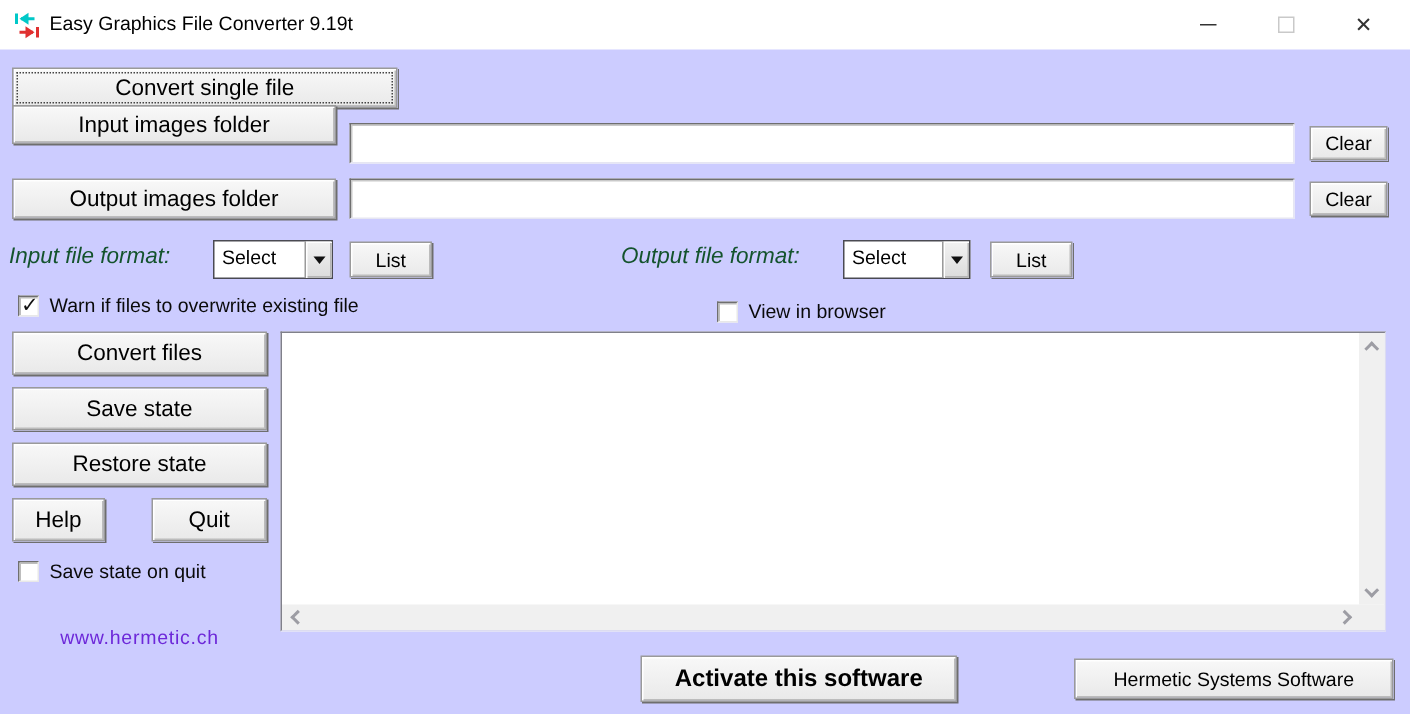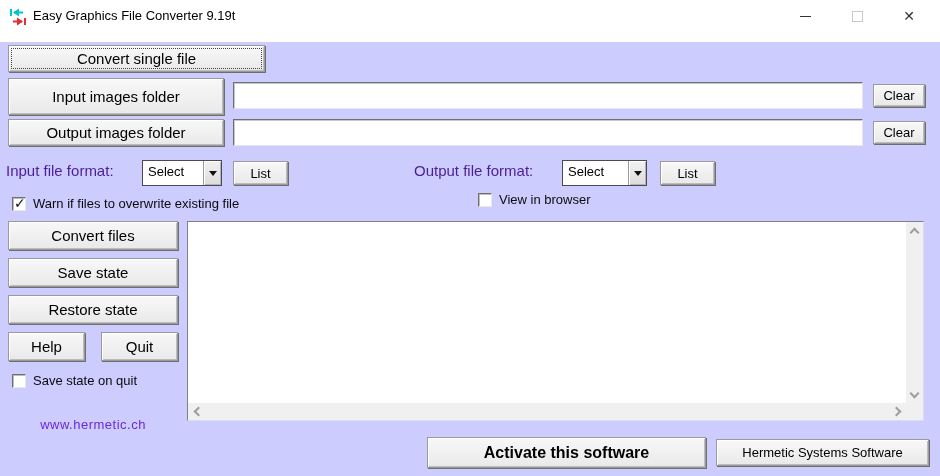--- a/index.html
+++ b/index.html
@@ -2,21 +2,21 @@
 <html><head>
 <meta charset="utf-8">
 <style>
   * { margin:0; padding:0; box-sizing:border-box; }
   html,body { width:940px; height:476px; }
   body { font-family:"Liberation Sans","DejaVu Sans",sans-serif; background:#ccccff; overflow:hidden; }
 
   .window { position:relative; width:940px; height:476px; background:#ccccff; }
 
   
-  .titlebar { position:absolute; left:0; top:0; width:940px; height:42px; background:#ffffff; }
+  .titlebar { position:absolute; left:0; top:0; width:940px; height:33px; background:#ffffff; }
   .app-icon { position:absolute; left:9px; top:8px; width:18px; height:18px; }
   .title-text { position:absolute; left:33px; top:8px; font-size:13px; color:#000; white-space:nowrap; }
   .win-btn { position:absolute; top:0; width:46px; height:32px; display:flex; align-items:center; justify-content:center; }
   .btn-min { right:112px; } .btn-max { right:60px; } .btn-close { right:8px; }
   .glyph-min { display:block; width:11px; height:0; border-top:1px solid #333; }
   .glyph-max { display:block; width:11px; height:11px; border:1px solid #c9c9c9; }
   .glyph-close { font-size:14px; color:#333; line-height:1; }
 
   
   .btn3d {
@@ -28,21 +28,21 @@
   }
   .btn3d.small { font-size:13px; }
   .focus-dotted { outline:1px dotted #444; outline-offset:-4px; }
   .sunken {
     position:absolute; background:#ffffff;
     border:1px solid; border-color:#6f6f6f #e6e6f2 #e6e6f2 #6f6f6f;
     box-shadow: inset 1px 1px 0 #c9c9c9;
   }
   .textfield { font-size:13px; padding:2px 4px; color:#000; font-family:inherit; }
 
-  .label-navy { position:absolute; font-size:15px; color:#4c1d95; white-space:nowrap; }
+  .label-navy { position:absolute; font-size:15px; color:#14532d; white-space:nowrap;font-style:italic; }
   .instruction { position:absolute; font-size:13px; color:#19197a; white-space:nowrap; }
 
   .combo { position:absolute; background:#fff; border:1px solid #4a4a52; display:flex; }
   .combo-value { flex:1; font-size:13px; color:#000; padding:3px 2px 0 5px; }
   .combo-arrow-btn {
     width:18px; height:100%; background:linear-gradient(180deg,#f2f2f2,#dcdcdc);
     border-left:1px solid #9a9a9a; box-shadow: inset 1px 1px 0 #fff, inset -1px -1px 0 #b5b5b5;
     display:flex; align-items:center; justify-content:center;
   }
   .tri-down { width:0; height:0; border-left:4px solid transparent; border-right:4px solid transparent; border-top:5px solid #111; }
@@ -101,21 +101,21 @@
     <div class="win-btn btn-max">
         <span class="glyph-max"></span>
       </div>
     <div class="win-btn btn-close">
         <span class="glyph-close">✕</span>
       </div>
   </div>
 
   <div class="btn3d focus-dotted" style="left:8px; top:45px; width:257px; height:27px;">Convert single file</div>
 
-  <div class="btn3d" style="left:8px; top:78px; width:216px; height:37px;">Input images folder</div>
+  <div class="btn3d" style="left:8px; top:70px; width:216px; height:26px;">Input images folder</div>
   <input class="sunken textfield" style="left: 233px; top: 82px; width: 630px; height: 27px;" value="">
   <div class="btn3d small" style="left:873px; top:84px; width:52px; height:23px;">Clear</div>
 
   <div class="btn3d" style="left:8px; top:119px; width:216px; height:27px;">Output images folder</div>
   <input class="sunken textfield" style="left: 233px; top: 119px; width: 630px; height: 27px;" value="">
   <div class="btn3d small" style="left:873px; top:121px; width:52px; height:23px;">Clear</div>
 
   <div class="label-navy" style="left:6px; top:162px;">Input file format:</div>
   <div class="combo" style="left:142px; top:160px; width:80px; height:26px;">
     <span class="combo-value">Select</span>
@@ -133,31 +133,31 @@
       </span>
   </div>
   <div class="btn3d small" style="left:660px; top:161px; width:55px; height:24px;">List</div>
 
   <div class="checkrow" style="left:12px; top:196px;">
     <span class="checkbox">
         <span class="mark">✓</span>
       </span>
     <span class="checklabel">Warn if files to overwrite existing file</span>
   </div>
-  <div class="checkrow" style="left:478px; top:192px;">
+  <div class="checkrow" style="left:478px; top:200px;">
     <span class="checkbox">
         <span class="mark"></span>
       </span>
     <span class="checklabel">View in browser</span>
   </div>
 
   <div class="btn3d" style="left:8px; top:258px; width:170px; height:29px;">Save state</div>
   <div class="btn3d" style="left:8px; top:221px; width:170px; height:29px;">Convert files</div>
   <div class="btn3d" style="left:8px; top:295px; width:170px; height:29px;">Restore state</div>
-  <div class="btn3d" style="left:8px; top:332px; width:77px; height:29px;">Help</div>
+  <div class="btn3d" style="left:8px; top:332px; width:62px; height:29px;">Help</div>
   <div class="btn3d" style="left:101px; top:332px; width:77px; height:29px;">Quit</div>
 
   <div class="checkrow" style="left:12px; top:373px;">
     <span class="checkbox">
         <span class="mark"></span>
       </span>
     <span class="checklabel">Save state on quit</span>
   </div>
 
   <div class="copy-block">
@@ -178,16 +178,16 @@
       <span class="sb-btn sb-left">
           <span class="chev chev-left"></span>
         </span>
       <span class="sb-btn sb-right">
           <span class="chev chev-right"></span>
         </span>
     </div>
     <div class="corner"></div>
   </div>
 
-  <div class="btn3d" style="left:427px; top:437px; width:279px; height:31px; font-weight:bold; font-size:16px;">Activate this software</div>
+  <div class="btn3d" style="left:427px; top:437px; width:211px; height:31px; font-weight:bold; font-size:16px;">Activate this software</div>
   <div class="btn3d small" style="left:716px; top:439px; width:213px; height:27px;">Hermetic Systems Software</div>
 
 </div>
 
 </body></html>

